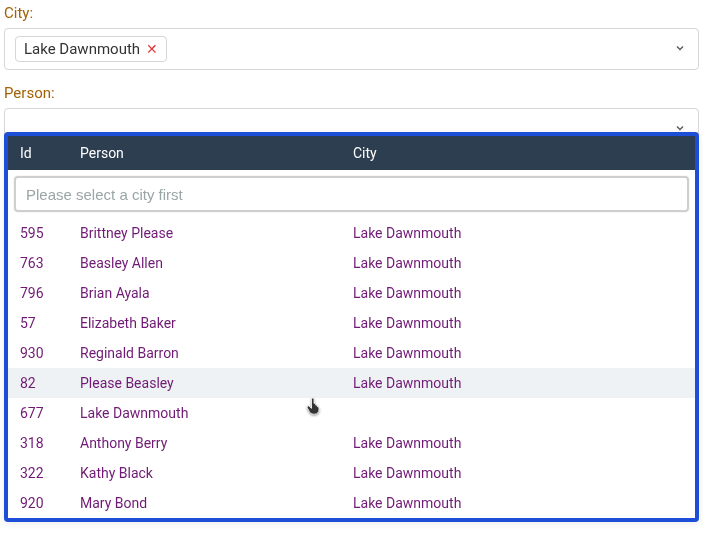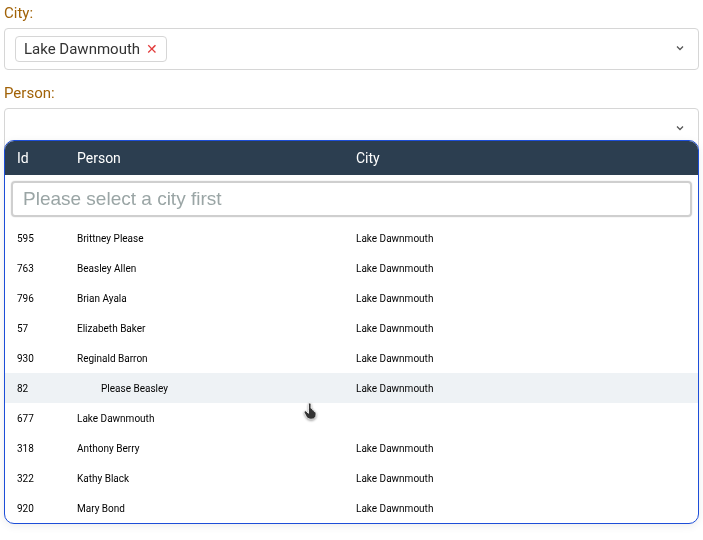--- a/index.html
+++ b/index.html
@@ -50,24 +50,24 @@
       right: 12px;
       top: 50%;
       transform: translateY(-50%);
       color: #555;
       pointer-events: none;
     }
     .dropdown-panel {
       position: absolute;
       left: 4px;
       right: 4px;
-      top: 140px;
+      top: 132px;
       background: #fff;
-      border: 1px solid #1d4ed8;
-      border-radius: 10px;
+      border: 4px solid #1d4ed8;
+      border-radius: 4px;
       box-shadow: 0 2px 8px rgba(0,0,0,0.08);
       overflow: hidden;
     }
     .header-row {
       display: flex;
       background: #2c3e50;
       color: #fff;
       font-size: 14px;
       padding: 0 12px;
       height: 34px;
@@ -78,37 +78,37 @@
     .col-city { width: 330px; flex-shrink: 0; }
     .search-wrap {
       padding: 6px;
     }
     .search-input {
       width: 100%;
       height: 36px;
       border: 2px solid #cfcfcf;
       border-radius: 4px;
       padding: 0 10px;
-      font-size: 19px;
+      font-size: 15px;
       color: #333;
       box-shadow: 0 0 0 1px rgba(0,0,0,0.03);
       outline: none;
     }
     .search-input::placeholder { color: #9aa5a5; }
     .list { }
     .row {
       display: flex;
       padding: 0 12px;
       height: 30px;
       align-items: center;
-      font-size: 10px;
-      color: #000000;
+      font-size: 14px;
+      color: #701a75;
       cursor: pointer;
     }
-    .row.hovered { background: #eef2f5; gap: 24px; }
+    .row.hovered { background: #eef2f5; }
     .cursor-hand {
       position: absolute;
       left: 296px;
       top: 258px;
       color: #2b2b2b;
       filter: drop-shadow(0 1px 1px rgba(0,0,0,0.4));
       pointer-events: none;
     }
   </style>
 </head>

